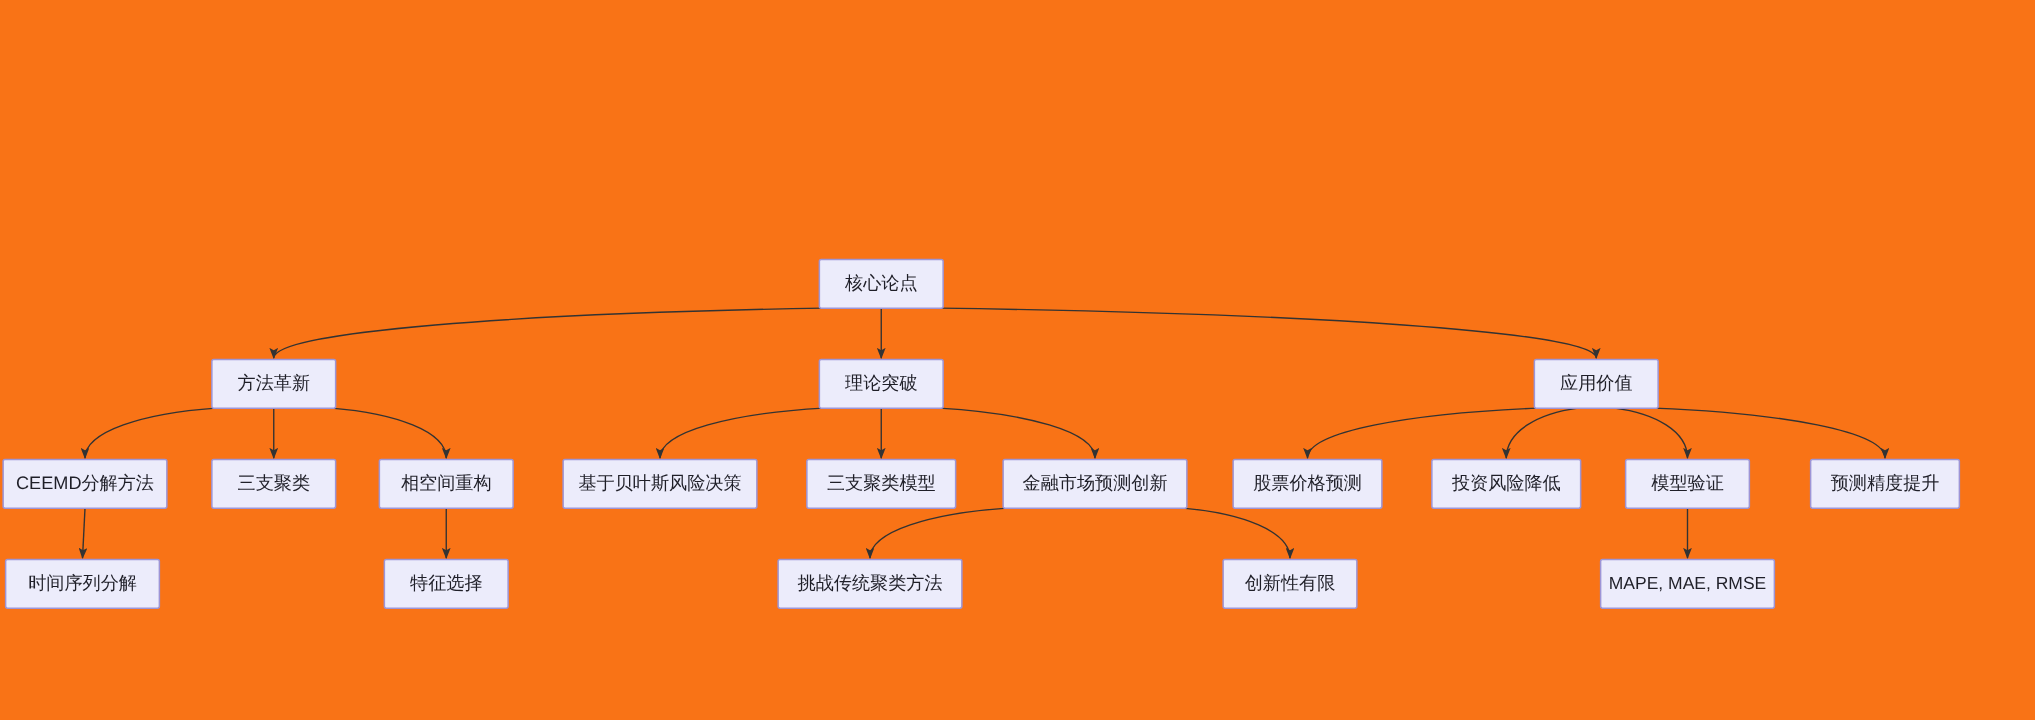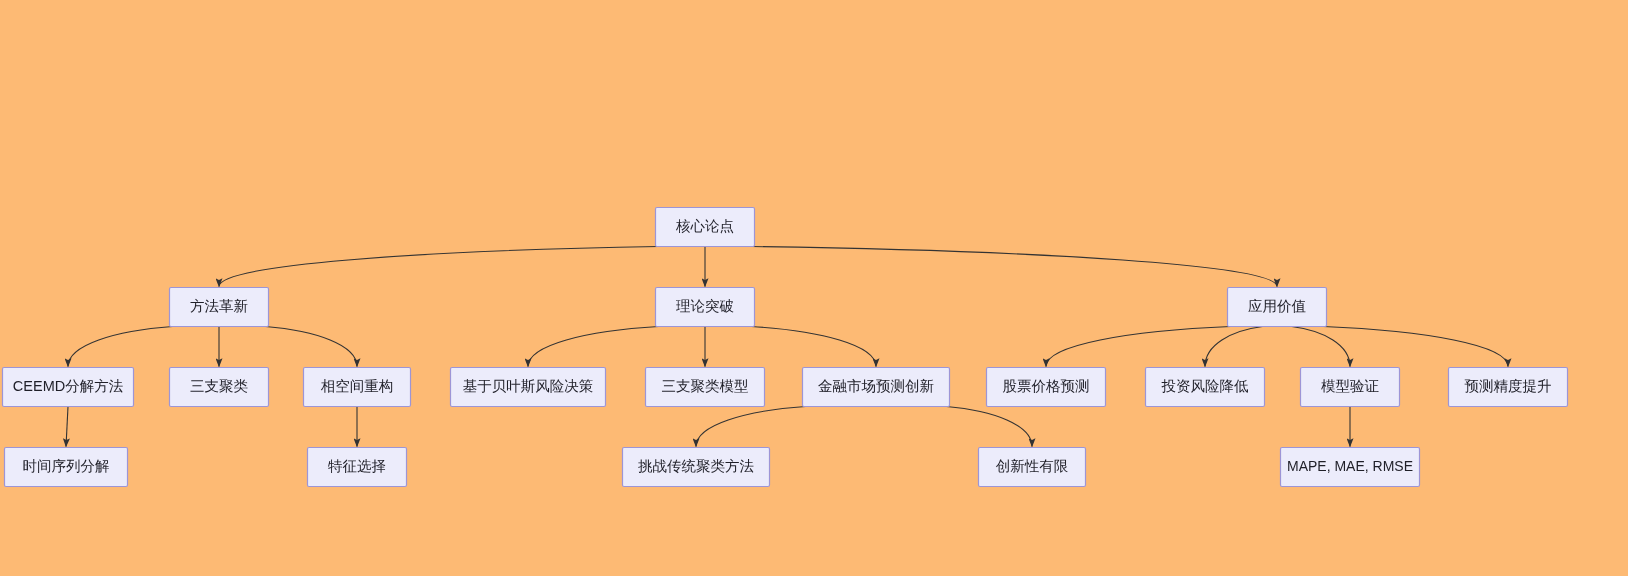--- a/index.html
+++ b/index.html
@@ -10,21 +10,21 @@
   body {
     width: 1628px;
     height: 576px;
     overflow: hidden;
     font-family: "Liberation Sans", "DejaVu Sans", sans-serif;
   }
   #diagram-root {
     position: relative;
     width: 1628px;
     height: 576px;
-    background: #fdba74;
+    background: #f97316;
   }
   svg#flowchart {
     position: absolute;
     inset: 0;
     width: 1628px;
     height: 576px;
     display: block;
   }
   .edge-path {
     fill: none;

